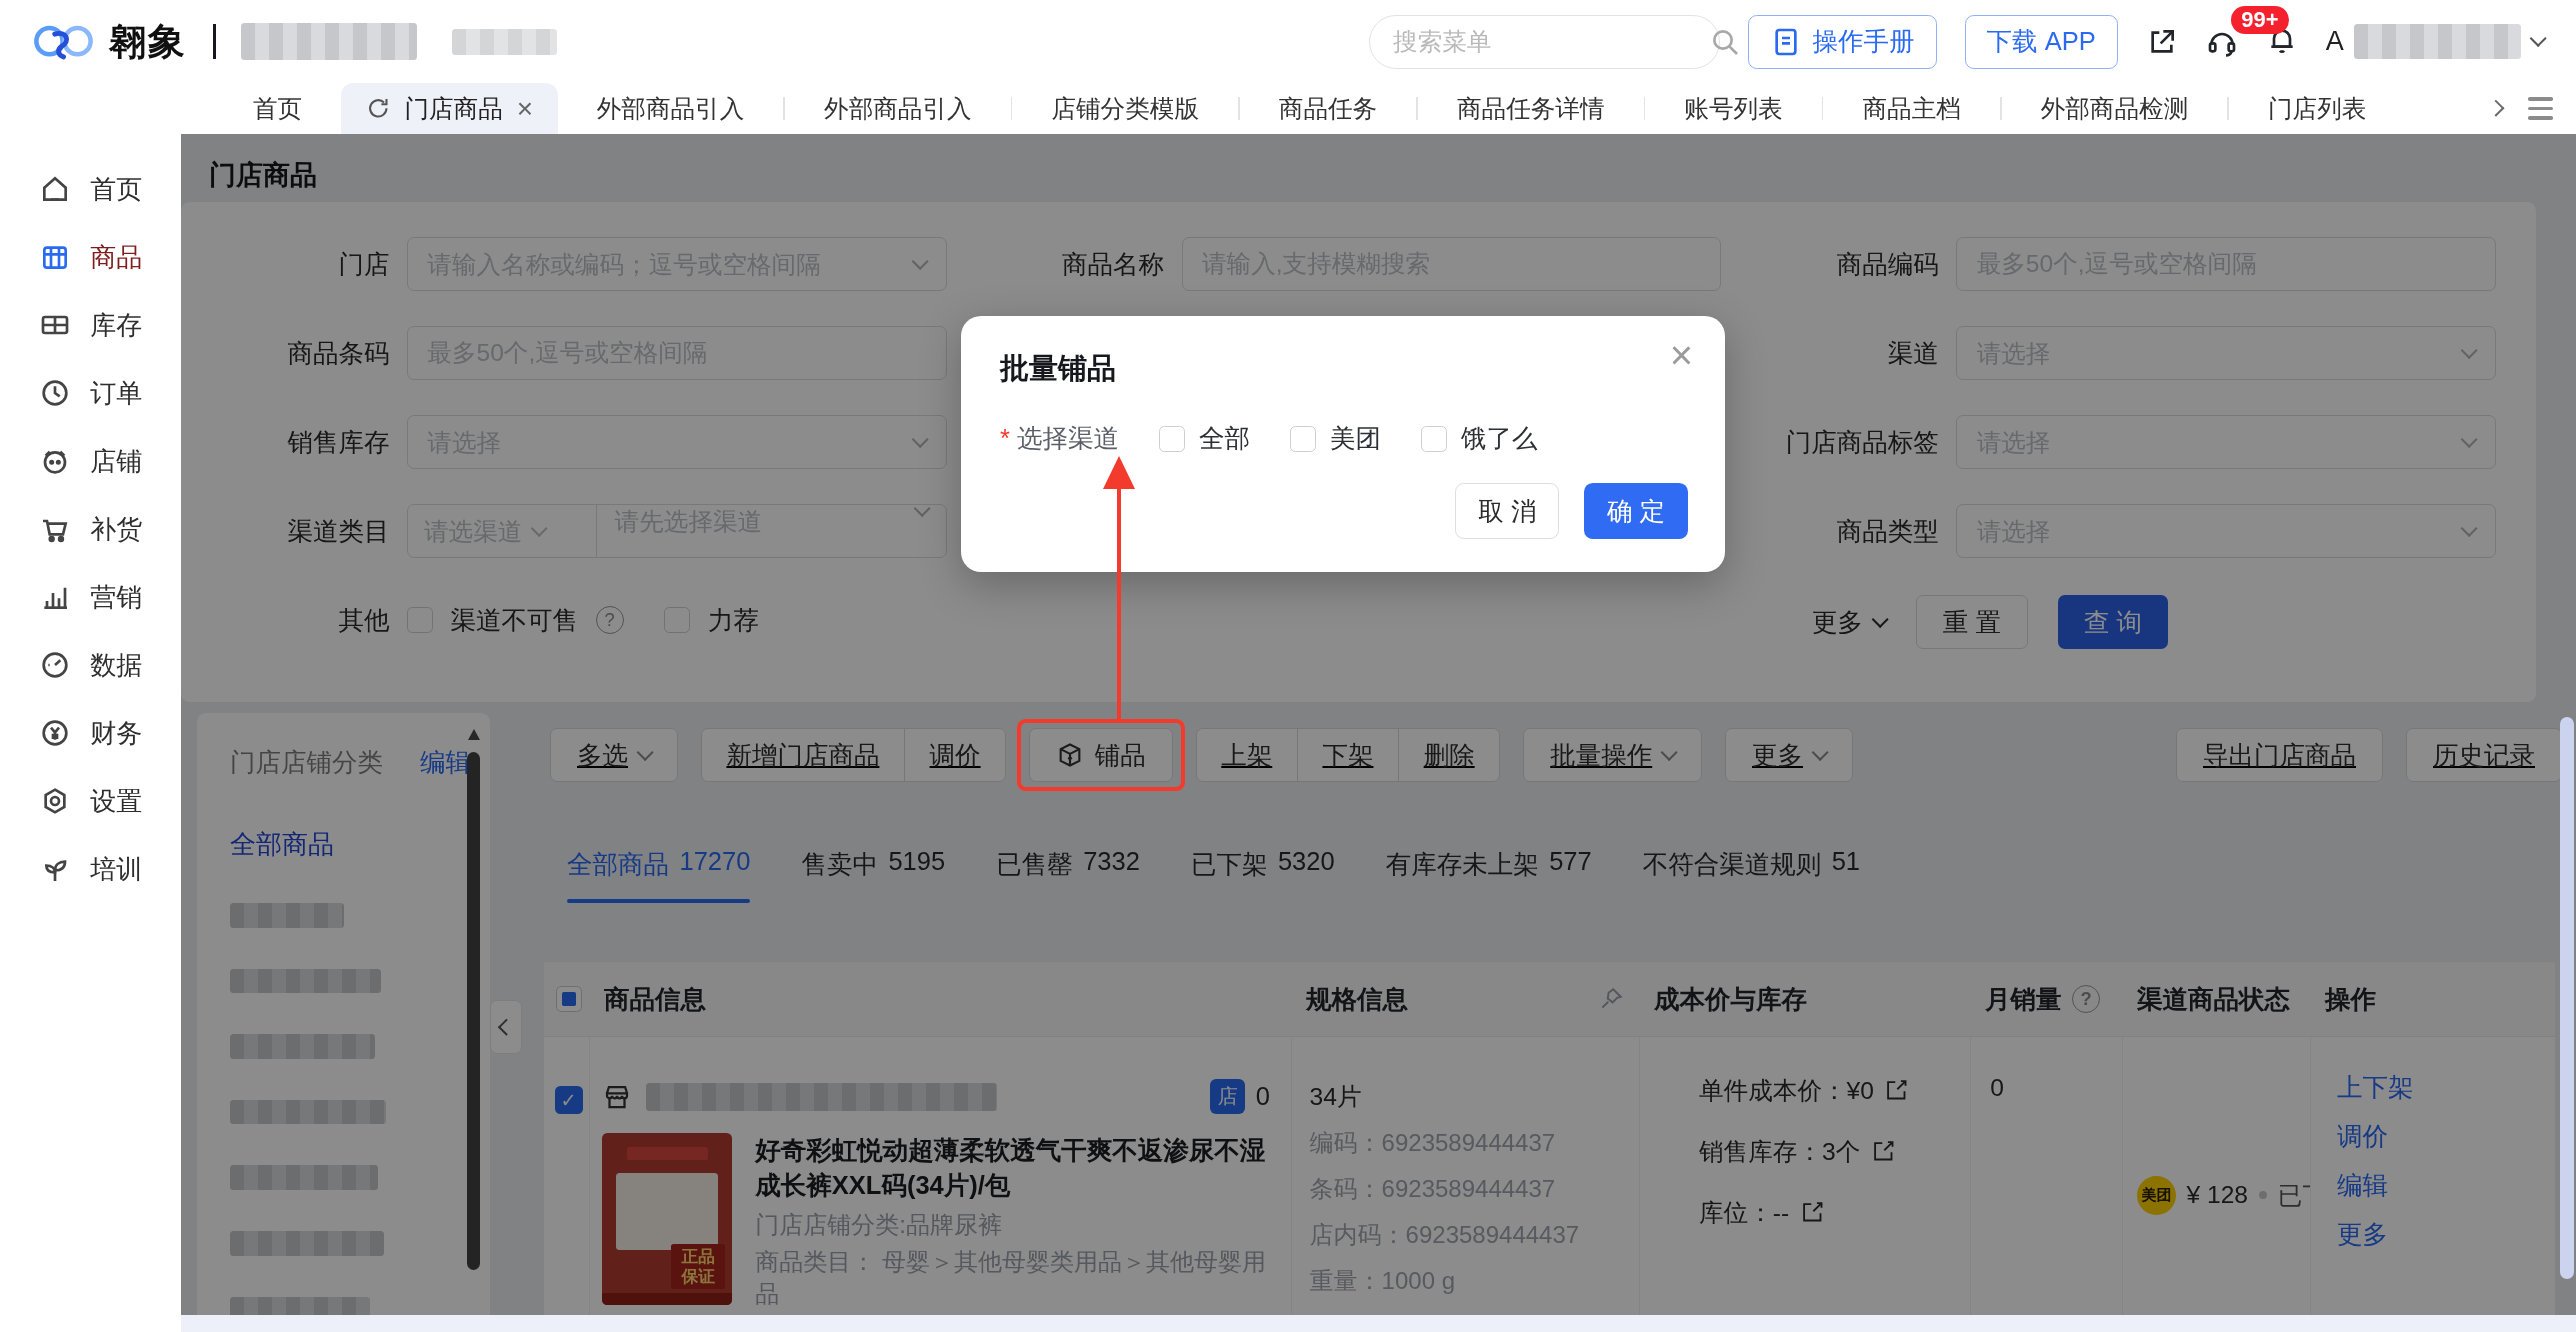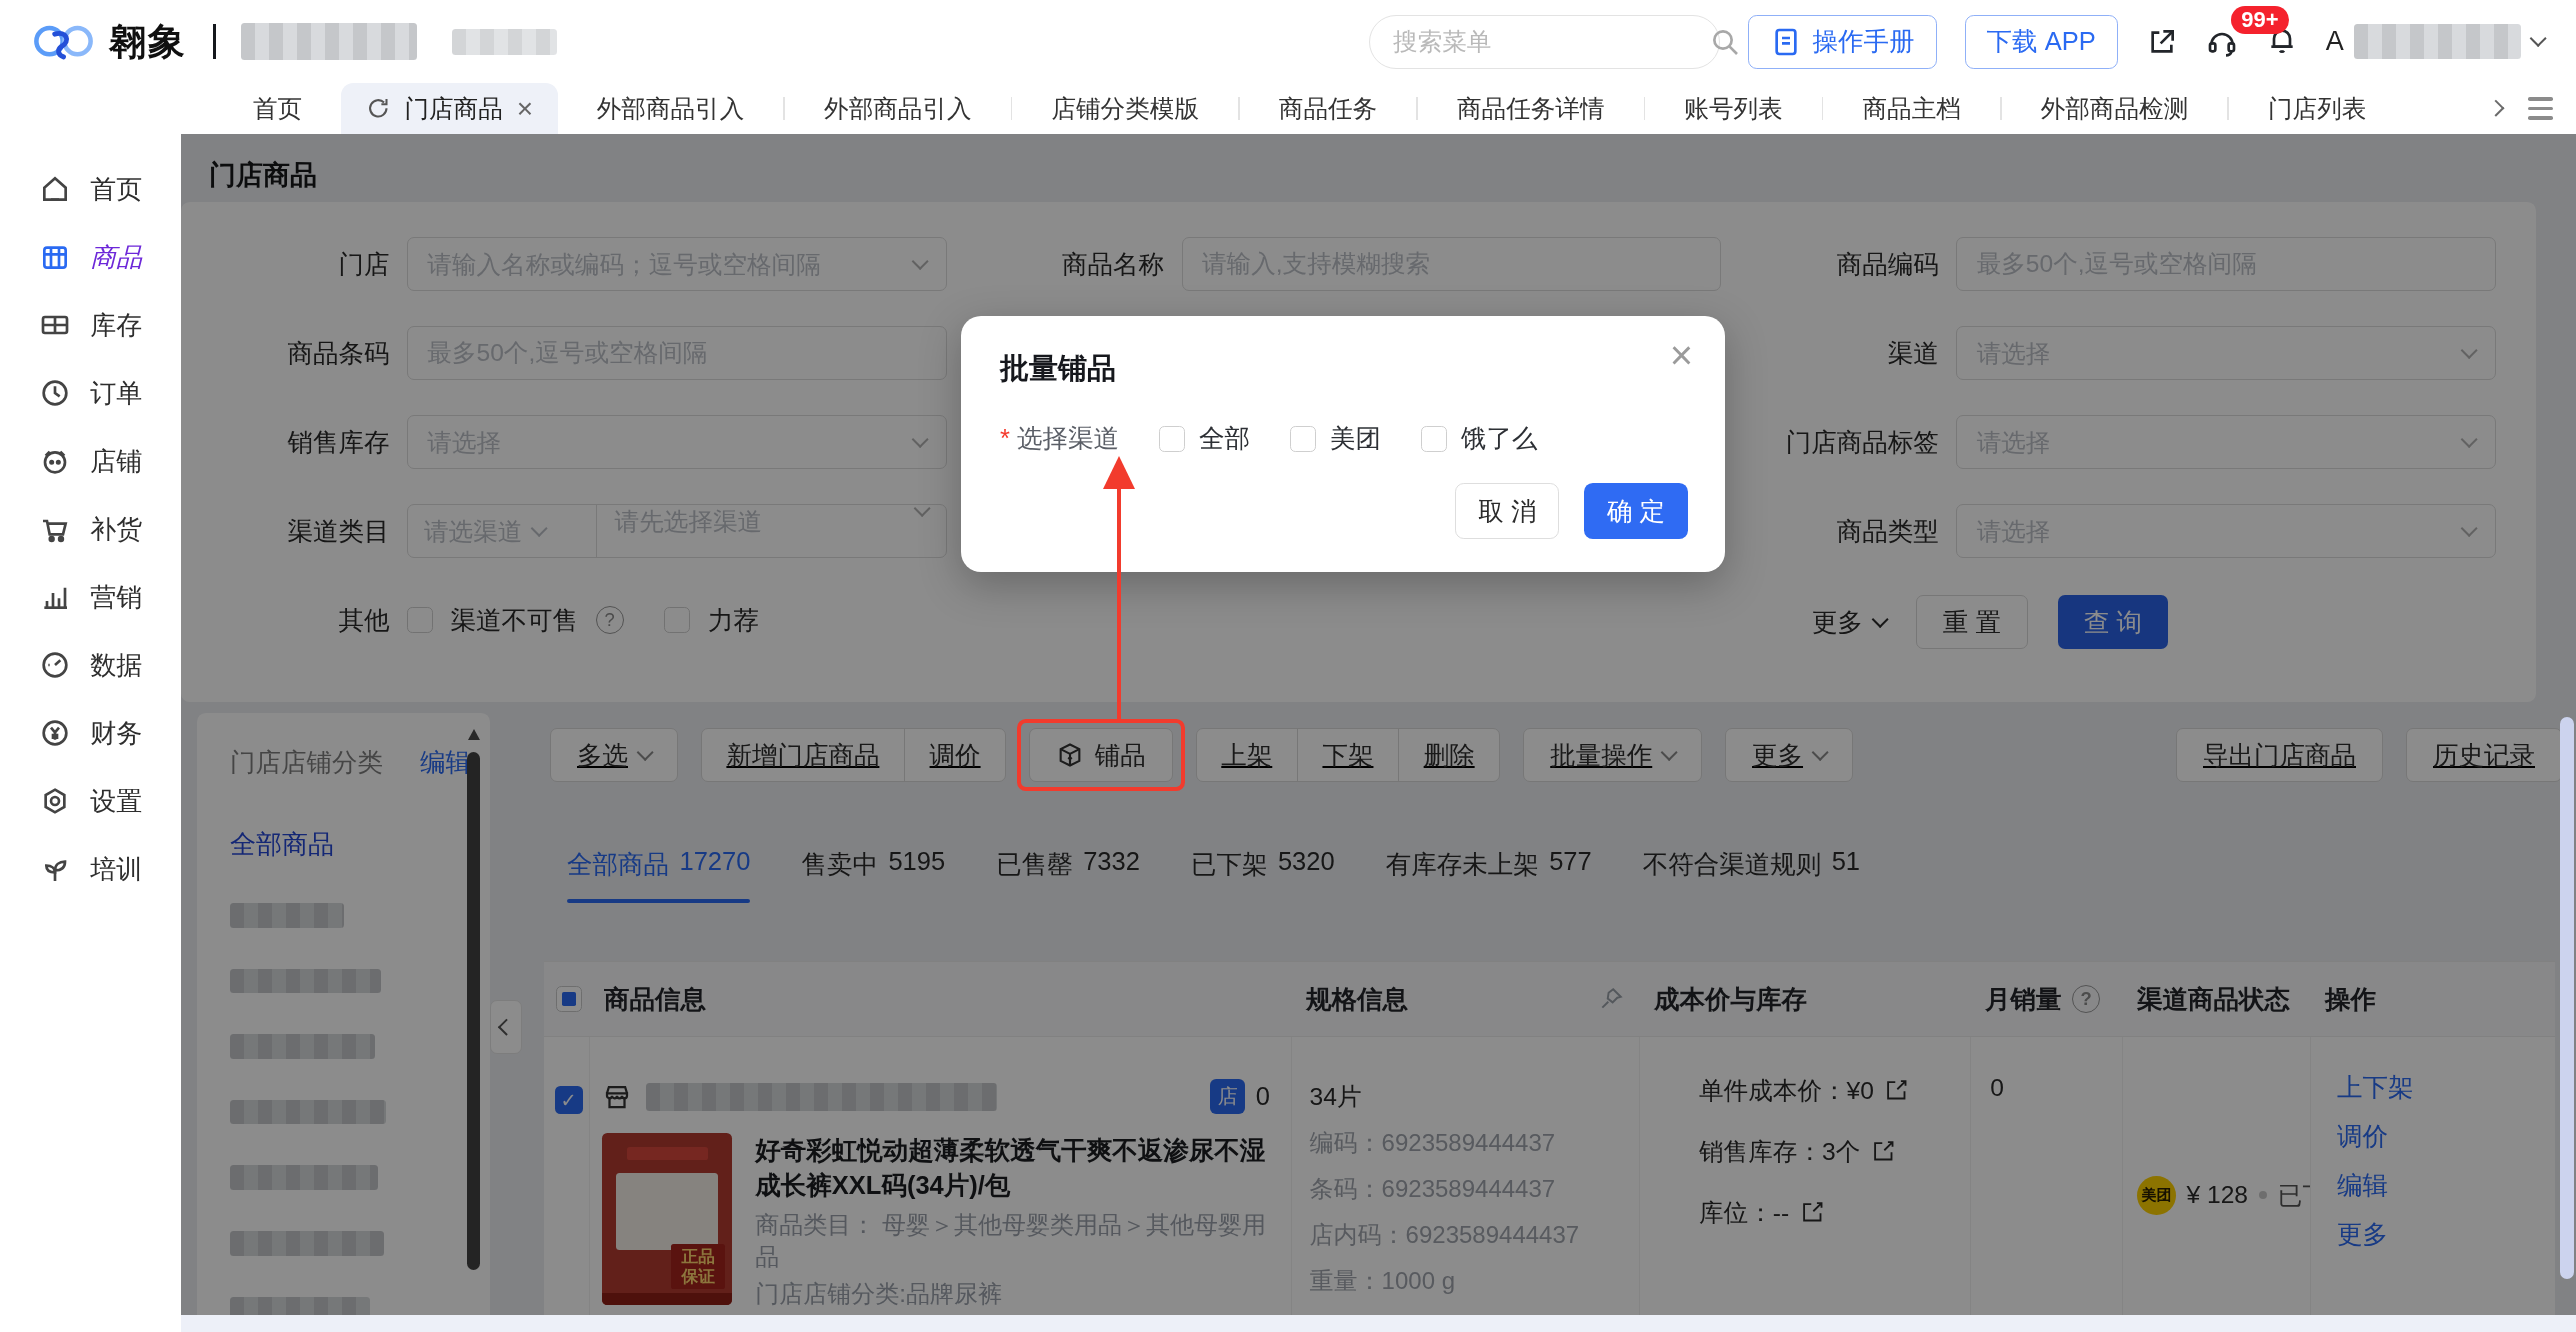--- a/index.html
+++ b/index.html
@@ -40,21 +40,21 @@
   .tsep { width:1.8px; height:23px; background:#e3e3e3; flex:none; }
   .tab-ctrls { margin-left:auto; display:flex; align-items:center; gap:26px; color:#6a6a6a; }
   .ham { display:flex; flex-direction:column; gap:6.1px; }
   .ham i { display:block; width:24.6px; height:3.5px; background:#8b8b8b; border-radius:1.8px; }
 
   
   .body { display:flex; height:1199px; }
   .sidebar { width:181px; background:#fff; padding-top:21px; flex:none; }
   .side-item { height:68px; display:flex; align-items:center; padding-left:39px; gap:19.3px; font-size:26px; color:#2e2e2e; }
   .side-item svg { width:32px; height:32px; flex:none; }
-  .side-active { color:#6d28d9;font-style:italic; }
+  .side-active { color:#7f1d1d; }
 
   .content { flex:1; position:relative; background:#ebedf1; overflow:hidden; }
   .dim { position:absolute; left:0; top:0; right:0; height:1182px; background:rgba(0,0,0,0.45); z-index:40; }
   .bottom-strip { position:absolute; left:0; right:0; bottom:0; height:17.6px; background:#edf0f8; z-index:45; }
   .right-scrollbar { position:absolute; right:1.8px; top:583px; width:14px; height:562px; background:#ccd3ee; border-radius:7px; z-index:45; }
 
   .page-title { position:absolute; left:28px; top:23px; font-size:27px; font-weight:700; color:#17181a; }
 
   
   .filter-card { position:absolute; left:0; top:68px; width:2355px; height:500px; background:#fff; border-radius:8.8px; }
@@ -609,22 +609,22 @@
             </div>
             <div class="pmain">
               <div class="pimg">
                 <div class="pimg-top"></div>
                 <div class="pimg-photo"></div>
                 <div class="pimg-label">正品保证</div>
                 <div class="pimg-band"></div>
               </div>
               <div class="pbody">
                 <div class="ptitle">好奇彩虹悦动超薄柔软透气干爽不返渗尿不湿成长裤XXL码(34片)/包</div>
+                <div class="pmeta">门店店铺分类:品牌尿裤</div>
                 <div class="pmeta">商品类目： 母婴＞其他母婴类用品＞其他母婴用品</div>
-                <div class="pmeta">门店店铺分类:品牌尿裤</div>
                 <div class="pmeta">归属： 总部</div>
 
               </div>
             </div>
           </div>
           <div class="td spec">
             <div class="spec-first">34片</div>
             <div>编码：6923589444437</div>
             <div>条码：6923589444437</div>
             <div>店内码：6923589444437</div>

